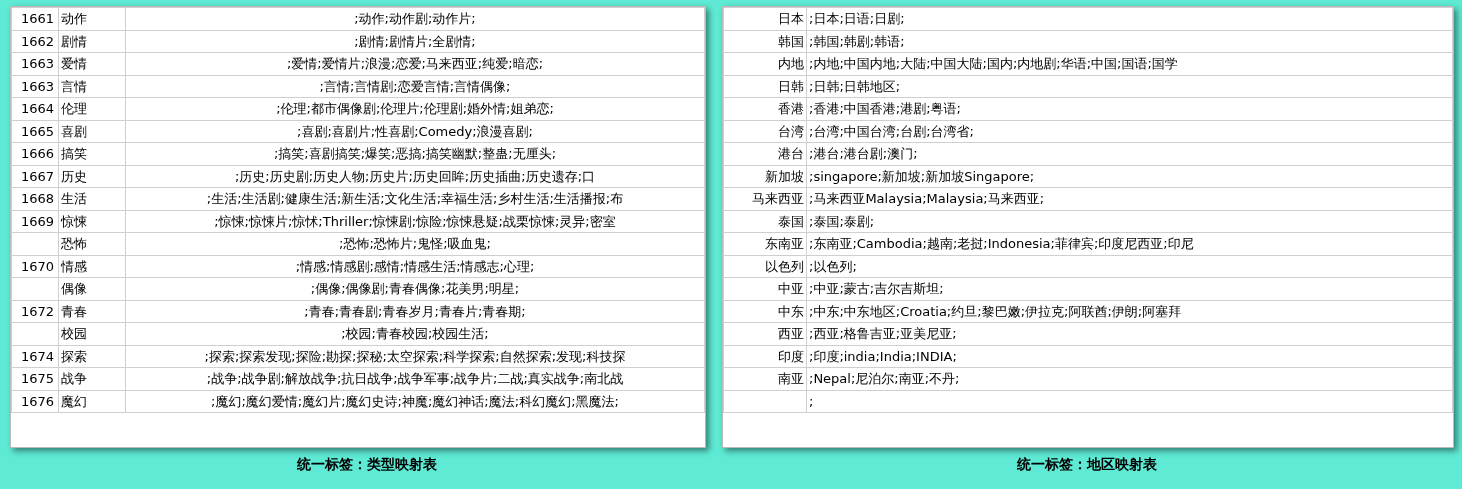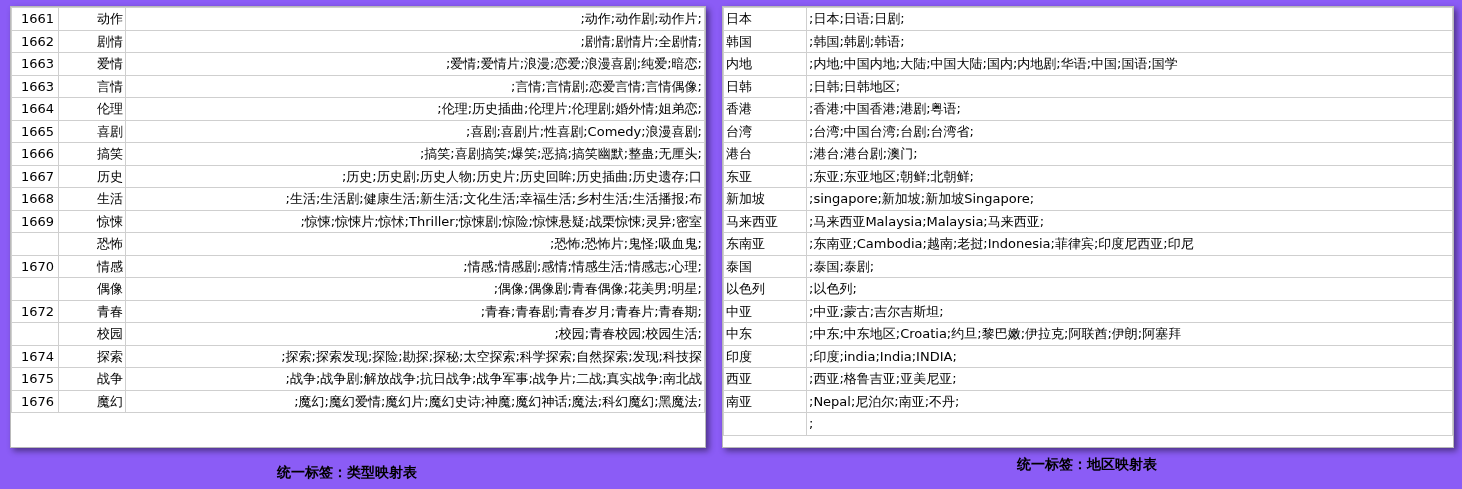--- a/index.html
+++ b/index.html
@@ -8,21 +8,21 @@
     background: #ffffff;
     width: 1462px;
     height: 489px;
     overflow: hidden;
     font-family: "Liberation Sans", sans-serif;
   }
   .page {
     position: relative;
     width: 1462px;
     height: 489px;
-    background: #8b5cf6;
+    background: #5eead4;
   }
   .panel {
     position: absolute;
     top: 6px;
     background: #ffffff;
     box-shadow: 3px 3px 6px rgba(0,0,0,0.45);
     border: 1px solid #b9b9b9;
     overflow: hidden;
   }
   .panel-left  { left: 10px;  width: 694px; height: 440px; }
@@ -40,36 +40,36 @@
     border: 1px solid #cfcfcf;
     padding: 0 2px;
     height: 21.5px;
     line-height: 21.5px;
     white-space: nowrap;
     overflow: hidden;
     vertical-align: middle;
   }
   
   .panel-left td.c-id    { width: 40px;  text-align: right; padding-right: 4px; }
-  .panel-left td.c-key   { width: 62px;  text-align: right; }
-  .panel-left td.c-val   { width: auto;  text-align: right; font-family: "DejaVu Sans", sans-serif; }
+  .panel-left td.c-key   { width: 62px;  text-align: left; }
+  .panel-left td.c-val   { width: auto;  text-align: center; font-family: "DejaVu Sans", sans-serif; }
   
-  .panel-right td.c-key  { width: 78px;  text-align: left; }
+  .panel-right td.c-key  { width: 78px;  text-align: right; }
   .panel-right td.c-val  { width: auto;  text-align: left; }
 
   .caption {
     position: absolute;
     top: 456px;
     font-family: "DejaVu Sans", sans-serif;
     font-size: 14px;
     font-weight: bold;
     color: #000000;
     text-align: center;
   }
-  .caption-left  { left: 0;  width: 694px; margin-top: 8px; }
+  .caption-left  { left: 20px;  width: 694px; }
   .caption-right { left: 722px; width: 730px; }
 </style>
 </head>
 <body>
 
 <div class="page">
 
   <div class="panel panel-left">
     <table class="grid">
       <tbody>
@@ -79,31 +79,31 @@
             <td class="c-val">;动作;动作剧;动作片;</td>
           </tr>
         <tr>
             <td class="c-id">1662</td>
             <td class="c-key">剧情</td>
             <td class="c-val">;剧情;剧情片;全剧情;</td>
           </tr>
         <tr>
             <td class="c-id">1663</td>
             <td class="c-key">爱情</td>
-            <td class="c-val">;爱情;爱情片;浪漫;恋爱;浪漫喜剧;纯爱;暗恋;</td>
+            <td class="c-val">;爱情;爱情片;浪漫;恋爱;马来西亚;纯爱;暗恋;</td>
           </tr>
         <tr>
             <td class="c-id">1663</td>
             <td class="c-key">言情</td>
             <td class="c-val">;言情;言情剧;恋爱言情;言情偶像;</td>
           </tr>
         <tr>
             <td class="c-id">1664</td>
             <td class="c-key">伦理</td>
-            <td class="c-val">;伦理;历史插曲;伦理片;伦理剧;婚外情;姐弟恋;</td>
+            <td class="c-val">;伦理;都市偶像剧;伦理片;伦理剧;婚外情;姐弟恋;</td>
           </tr>
         <tr>
             <td class="c-id">1665</td>
             <td class="c-key">喜剧</td>
             <td class="c-val">;喜剧;喜剧片;性喜剧;Comedy;浪漫喜剧;</td>
           </tr>
         <tr>
             <td class="c-id">1666</td>
             <td class="c-key">搞笑</td>
             <td class="c-val">;搞笑;喜剧搞笑;爆笑;恶搞;搞笑幽默;整蛊;无厘头;</td>
@@ -192,58 +192,54 @@
           </tr>
         <tr>
             <td class="c-key">台湾</td>
             <td class="c-val">;台湾;中国台湾;台剧;台湾省;</td>
           </tr>
         <tr>
             <td class="c-key">港台</td>
             <td class="c-val">;港台;港台剧;澳门;</td>
           </tr>
         <tr>
-            <td class="c-key">东亚</td>
-            <td class="c-val">;东亚;东亚地区;朝鲜;北朝鲜;</td>
-          </tr>
-        <tr>
             <td class="c-key">新加坡</td>
             <td class="c-val">;singapore;新加坡;新加坡Singapore;</td>
           </tr>
         <tr>
             <td class="c-key">马来西亚</td>
             <td class="c-val">;马来西亚Malaysia;Malaysia;马来西亚;</td>
           </tr>
         <tr>
+            <td class="c-key">泰国</td>
+            <td class="c-val">;泰国;泰剧;</td>
+          </tr>
+        <tr>
             <td class="c-key">东南亚</td>
             <td class="c-val">;东南亚;Cambodia;越南;老挝;Indonesia;菲律宾;印度尼西亚;印尼</td>
           </tr>
         <tr>
-            <td class="c-key">泰国</td>
-            <td class="c-val">;泰国;泰剧;</td>
-          </tr>
-        <tr>
             <td class="c-key">以色列</td>
             <td class="c-val">;以色列;</td>
           </tr>
         <tr>
             <td class="c-key">中亚</td>
             <td class="c-val">;中亚;蒙古;吉尔吉斯坦;</td>
           </tr>
         <tr>
             <td class="c-key">中东</td>
             <td class="c-val">;中东;中东地区;Croatia;约旦;黎巴嫩;伊拉克;阿联酋;伊朗;阿塞拜</td>
           </tr>
         <tr>
+            <td class="c-key">西亚</td>
+            <td class="c-val">;西亚;格鲁吉亚;亚美尼亚;</td>
+          </tr>
+        <tr>
             <td class="c-key">印度</td>
             <td class="c-val">;印度;india;India;INDIA;</td>
-          </tr>
-        <tr>
-            <td class="c-key">西亚</td>
-            <td class="c-val">;西亚;格鲁吉亚;亚美尼亚;</td>
           </tr>
         <tr>
             <td class="c-key">南亚</td>
             <td class="c-val">;Nepal;尼泊尔;南亚;不丹;</td>
           </tr>
         <tr>
             <td class="c-key"></td>
             <td class="c-val">;</td>
           </tr>
       </tbody>

